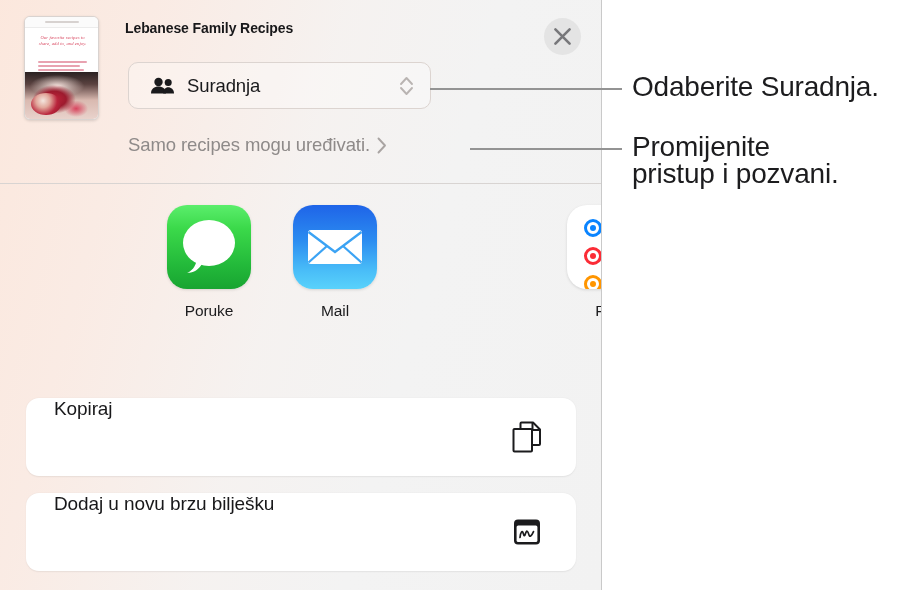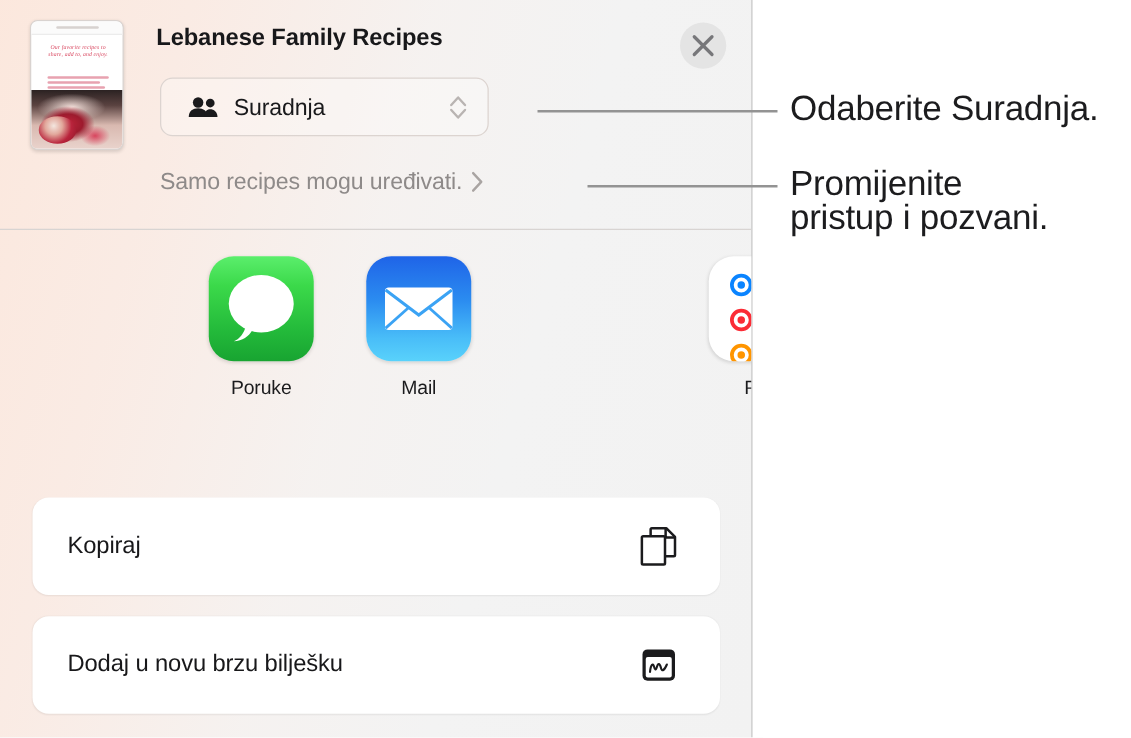--- a/index.html
+++ b/index.html
@@ -119,21 +119,21 @@
     left: 6px; bottom: 4px;
     width: 30px; height: 22px;
     border-radius: 50%;
     background: radial-gradient(circle at 40% 35%, #f3e6df 0%, #e2a89c 30%, #b9243c 62%, #8d1527 100%);
   }
 
   .sheet-title {
     position: absolute;
     left: 125px;
     top: 20px;
-    font-size: 19px;
+    font-size: 14px;
     font-weight: bold;
     color: #18181a;
     letter-spacing: -0.1px;
     white-space: nowrap;
   }
 
   .close-btn {
     position: absolute;
     right: 21px;
     top: 18px;
@@ -144,21 +144,21 @@
     border: none;
     cursor: pointer;
   }
   .close-btn svg { position: absolute; left: 9px; top: 9px; }
 
   
   .collab-select {
     position: absolute;
     left: 128px;
     top: 62px;
-    width: 263px;
+    width: 303px;
     height: 47px;
     border: 1px solid #dcd4d0;
     border-radius: 10px;
     background: rgba(255,255,255,0.30);
     display: flex;
     align-items: center;
     cursor: pointer;
   }
   .collab-people { margin-left: 21px; display: flex; }
   .collab-label {
@@ -265,21 +265,21 @@
 
   
   .action-card {
     position: absolute;
     left: 26px;
     width: 550px;
     height: 78px;
     background: #ffffff;
     border-radius: 13px;
     display: flex;
-    align-items: center;
+    align-items: flex-start;
     cursor: pointer;
     box-shadow: 0 0.5px 1.5px rgba(0,0,0,0.07);
   }
   .action-label {
     margin-left: 28px;
     font-size: 19px;
     color: #18181a;
     letter-spacing: -0.1px;
   }
   .action-icon {

